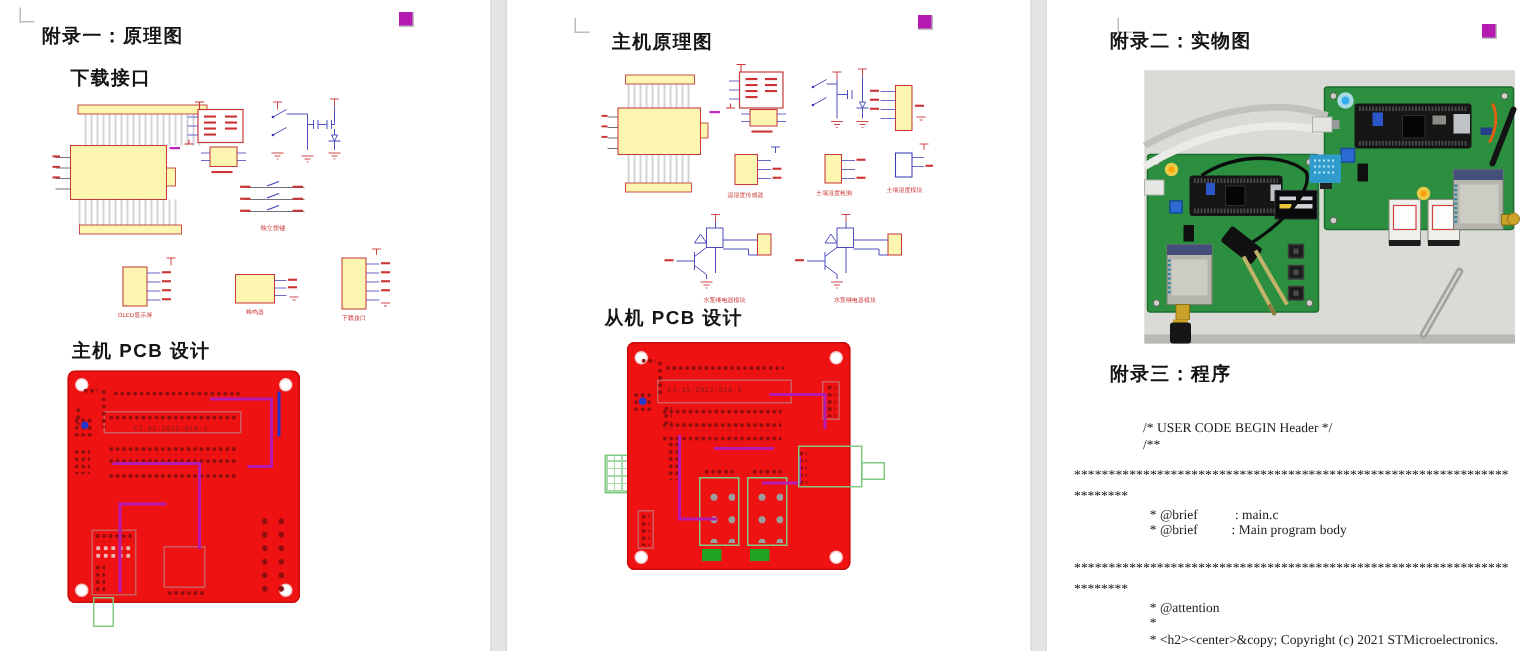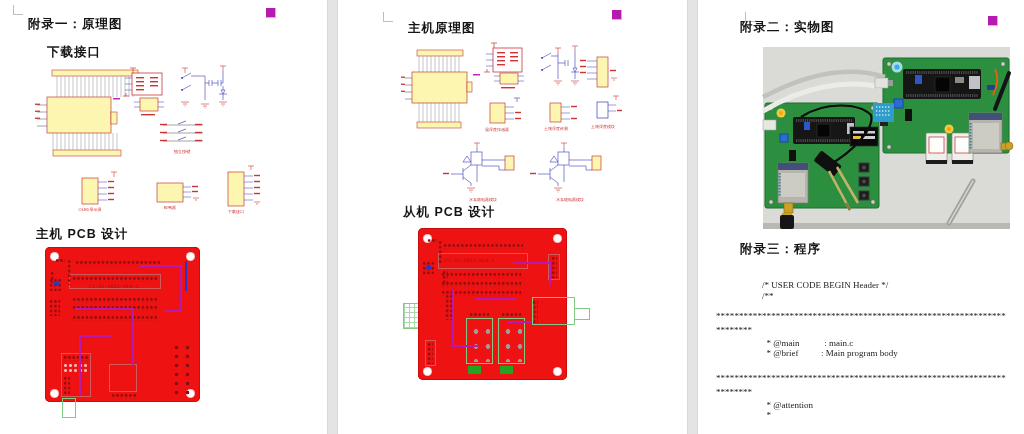--- a/index.html
+++ b/index.html
@@ -171,21 +171,21 @@
         <rect x="219" y="114.8" width="6" height="1.4"></rect>
           <rect x="219" y="120.8" width="6" height="1.4"></rect>
         <rect x="219" y="126.8" width="6" height="1.4"></rect>
           <rect x="219" y="132.8" width="6" height="1.4"></rect>
       </g>
       <path d="M213 106 h6 M216 106 v4 M219 142 h6 M221 144 h2" stroke="#cc3333" stroke-width="0.6" fill="none"></path>
       <text x="201" y="153" text-anchor="middle" font-size="4" fill="#cc3333">下载接口</text>
     </g>
   </svg>
 
-  <div class="h2" style="left:36px;top:226px;">主机 PCB 设计</div>
+  <div class="h2" style="left:48px;top:226px;">主机 PCB 设计</div>
 
   <div class="pcb" style="left:45px;top:247px;width:155px;height:155px;">
     <div class="hole" style="left:6px;top:6px;"></div>
     <div class="hole" style="left:142px;top:6px;"></div>
     <div class="hole" style="left:6px;top:143px;"></div>
     <div class="hole" style="left:142px;top:143px;"></div>
     <div class="dr" style="left:30px;top:13px;width:86px;height:6px;"></div>
     <div class="ol" style="left:24px;top:27px;width:92px;height:15px;"></div>
     <div class="dr" style="left:27px;top:29px;width:86px;height:6px;"></div>
     <div class="pcbtxt" style="left:44px;top:37px;">CJ-32-2022-01A-1</div>
@@ -511,20 +511,21 @@
       </g>
     </svg>
   </div>
 
   <div class="h1" style="left:740px;top:241px;">附录三：程序</div>
 
   <div class="code ci1" style="top:280px;">/* USER CODE BEGIN Header */</div>
   <div class="code ci1" style="top:291px;">/**</div>
   <div class="code ci0" style="top:311px;letter-spacing:0.1px;">***************************************************************</div>
   <div class="code ci0" style="top:325px;">********</div>
-  <div class="code ci1" style="top:338px;">  * @main           : main.c</div>
+  <div class="code ci1" style="top:338px;">  * @brief           : main.c</div>
   <div class="code ci1" style="top:348px;">  * @brief          : Main program body</div>
   <div class="code ci0" style="top:373px;letter-spacing:0.1px;">***************************************************************</div>
   <div class="code ci0" style="top:387px;">********</div>
   <div class="code ci1" style="top:400px;">  * @attention</div>
   <div class="code ci1" style="top:410px;">  *</div>
+  <div class="code ci1" style="top:421px;">  * &lt;h2&gt;&lt;center&gt;&amp;copy; Copyright (c) 2021 STMicroelectronics.</div>
 
 </div>
 
 </body></html>

